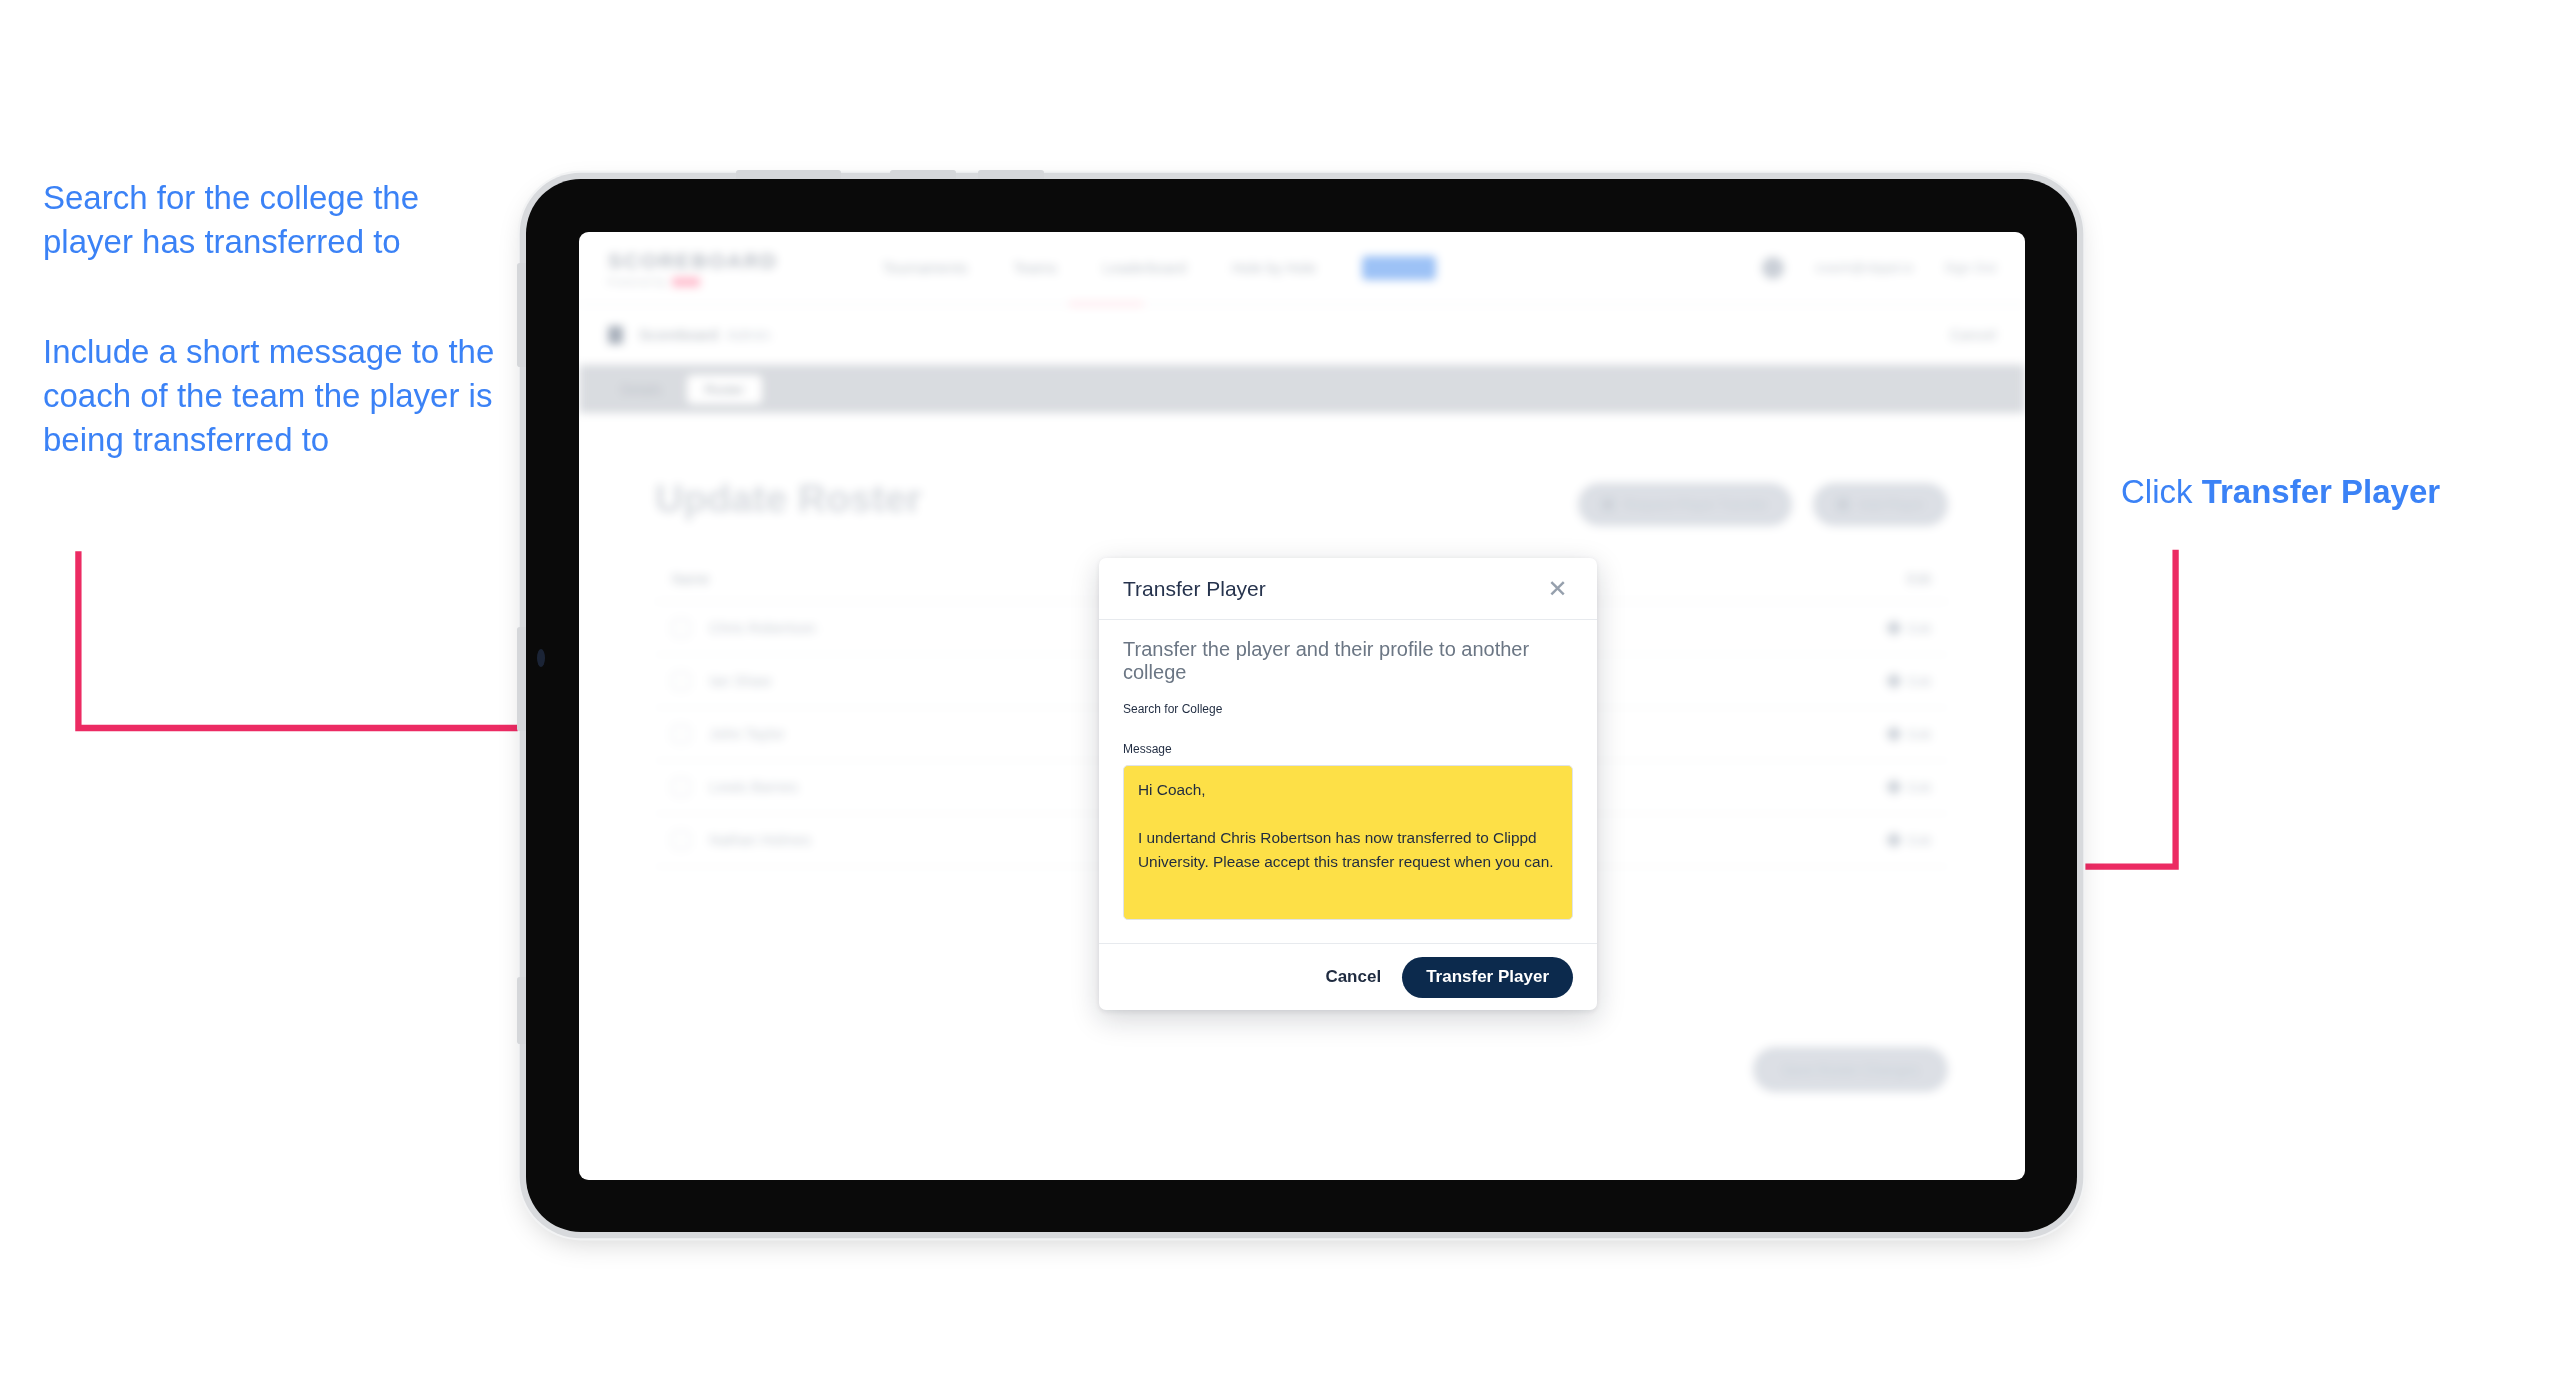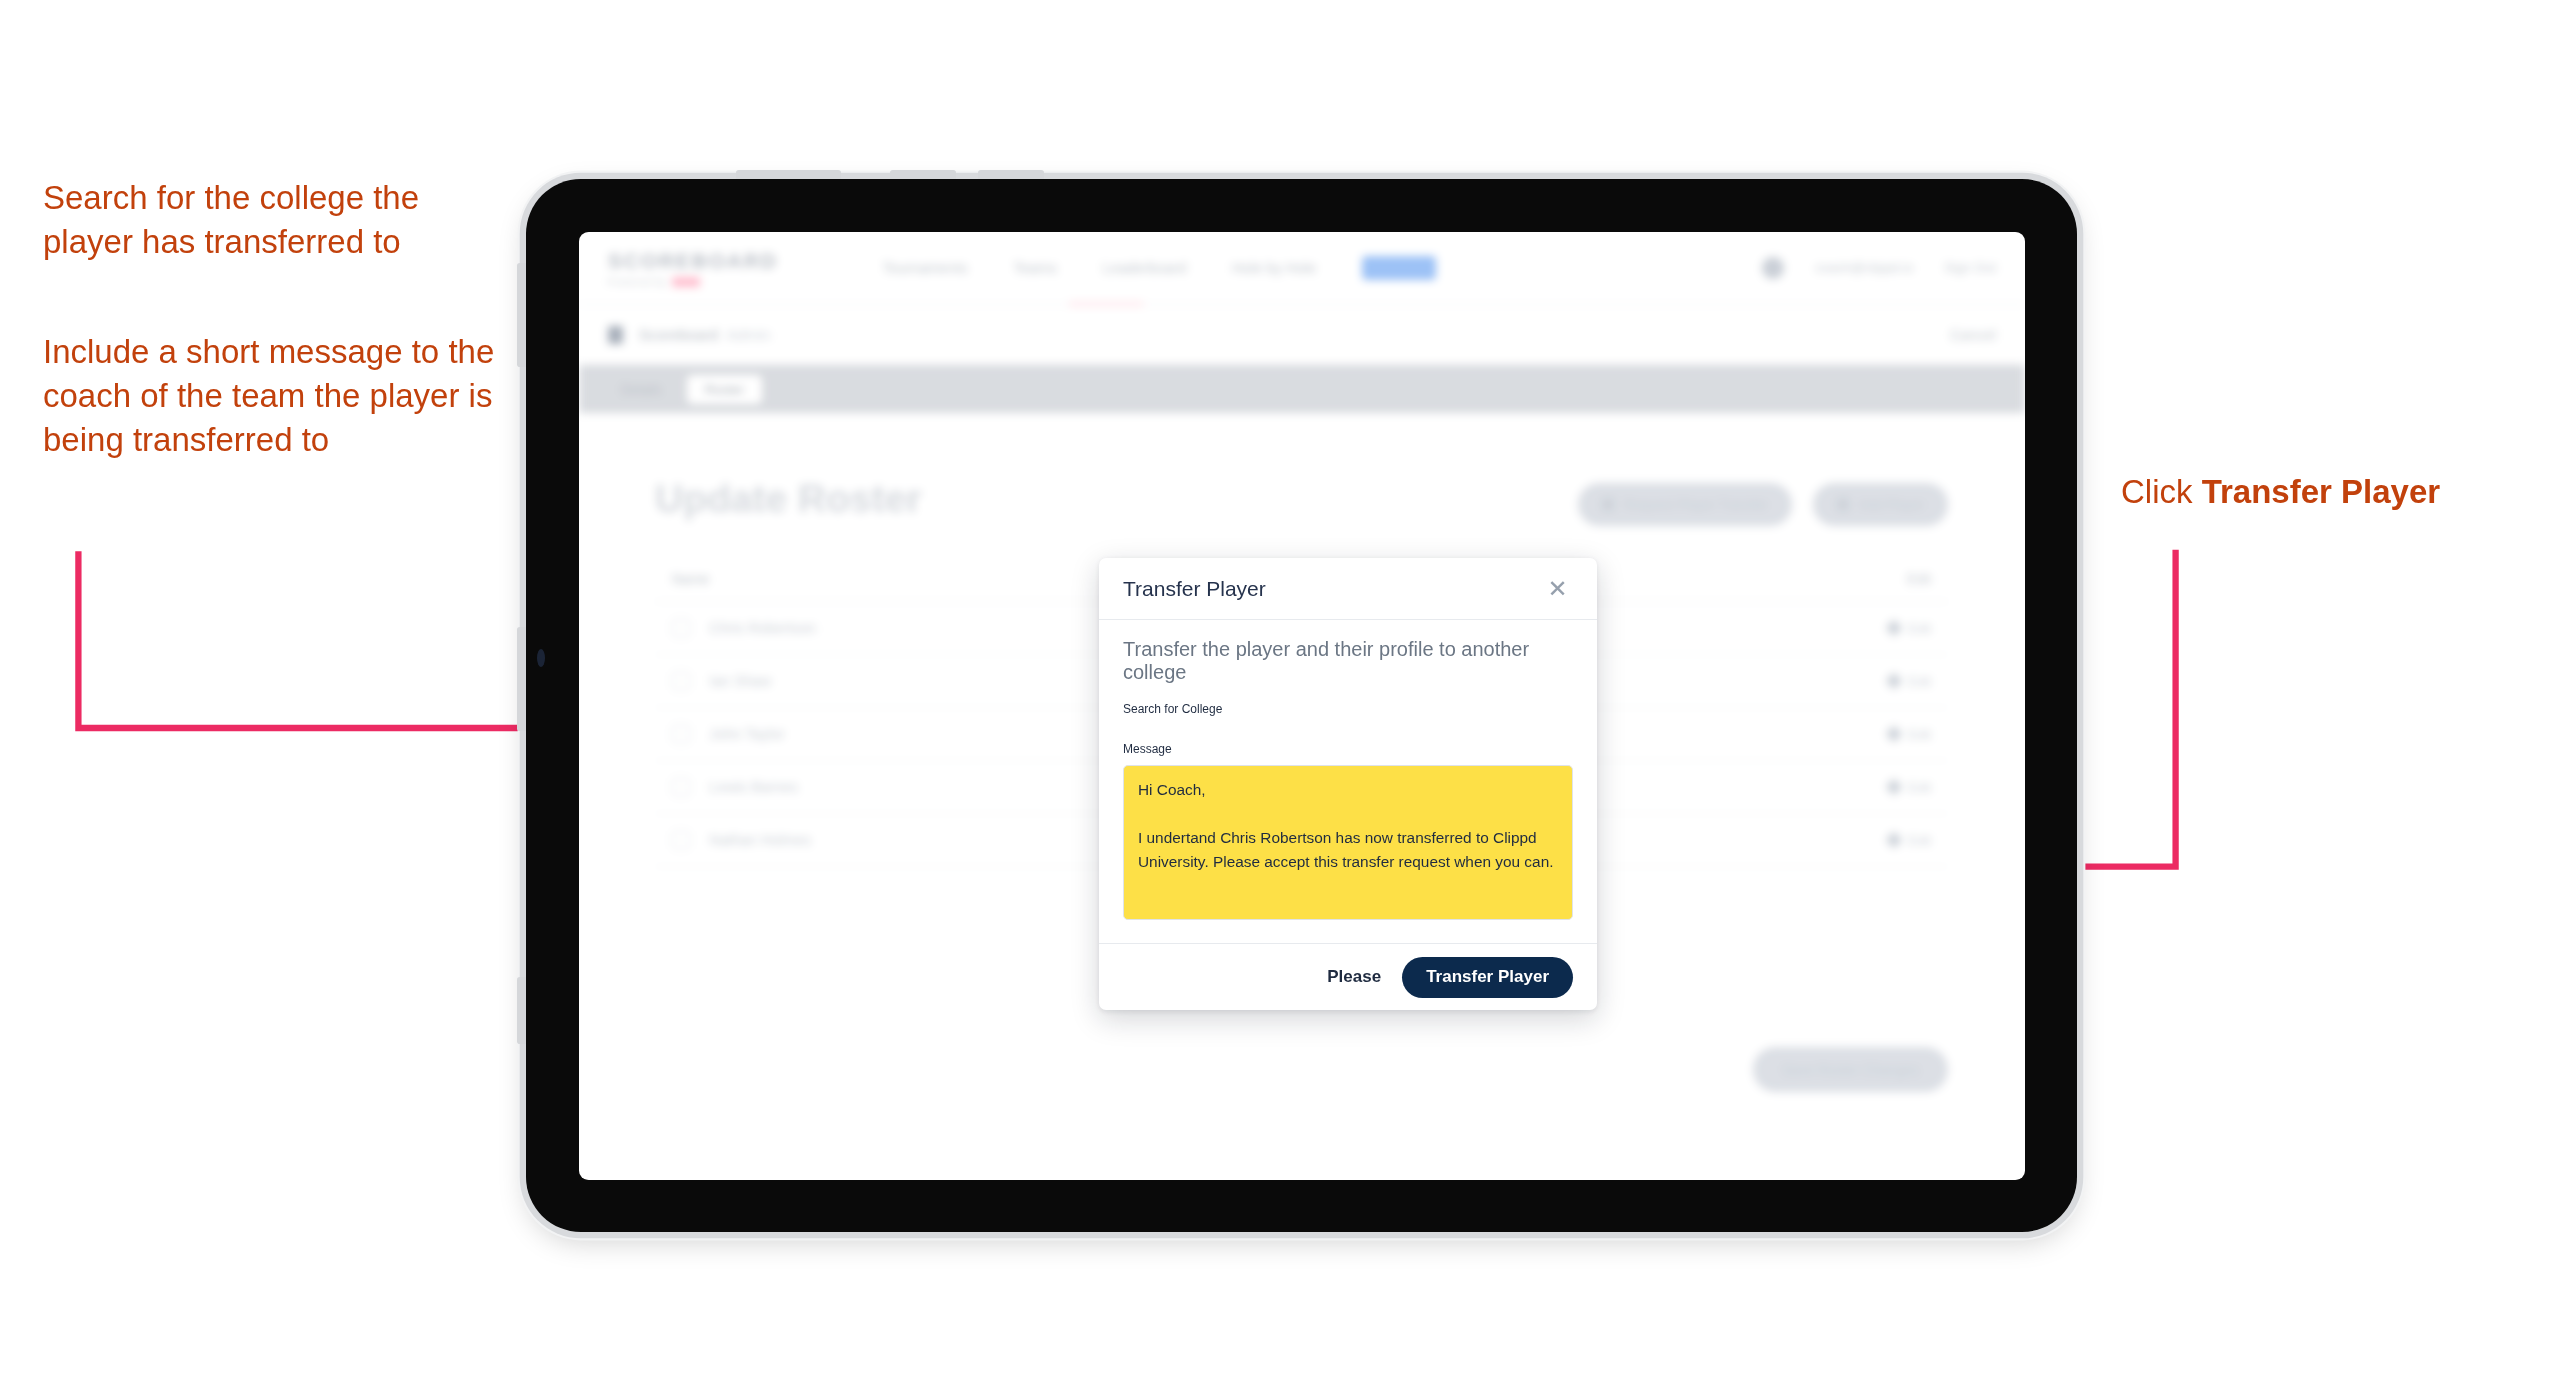--- a/index.html
+++ b/index.html
@@ -7,21 +7,21 @@
     width: 2576px; height: 1386px;
     background: #ffffff;
     font-family: "Liberation Sans", sans-serif;
     overflow: hidden;
   }
   #stage { position: relative; width: 2576px; height: 1386px; }
 
   
   .annot {
     position: absolute;
-    color: #c2410c;
+    color: #3b82f6;
     font-size: 33px;
     line-height: 1.33;
     font-family: "Liberation Sans", sans-serif;
     white-space: pre-line;
   }
   #annot-left-1 { left: 43px; top: 176px; width: 448px; }
   #annot-left-2 { left: 43px; top: 330px; width: 455px; }
   #annot-right-1 { left: 2121px; top: 470px; width: 434px; white-space: nowrap; }
   .annot b { font-weight: bold; }
 
@@ -346,21 +346,21 @@
 
           <div id="msg-spacer"></div>
 
           <div class="field-label">Message</div>
           <textarea id="message-input" placeholder="Write a message" style="">Hi Coach,
 
 I undertand Chris Robertson has now transferred to Clippd University. Please accept this transfer request when you can.</textarea>
         </div>
 
         <div id="modal-foot">
-          <button id="cancel-btn">Please</button>
+          <button id="cancel-btn">Cancel</button>
           <button id="transfer-btn">Transfer Player</button>
         </div>
       </div>
 
     </div>
   </div>
 </div>
 
 
 </body></html>

